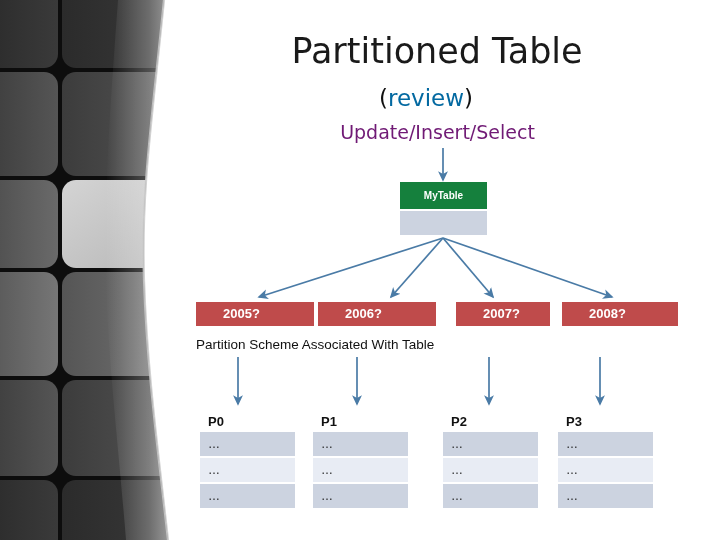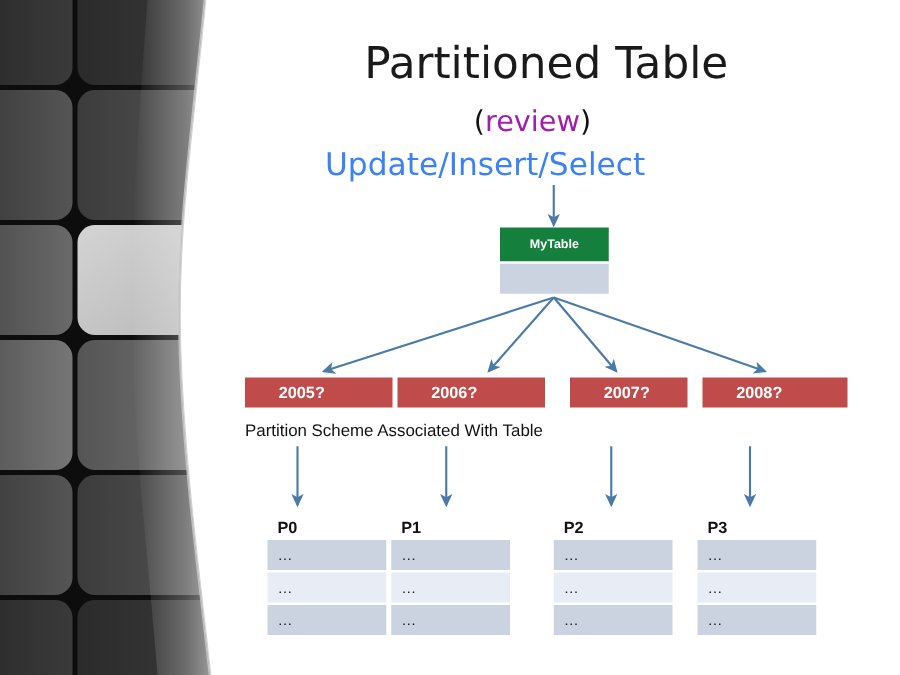--- a/index.html
+++ b/index.html
@@ -21,24 +21,24 @@
   .title{
     position:absolute;left:187px;top:30px;width:500px;text-align:center;
     font-size:35px;line-height:42px;color:#1a1a1a;letter-spacing:0px;
     font-family:"DejaVu Sans","Liberation Sans",sans-serif;font-weight:400;
   }
   .subtitle{
     position:absolute;left:196px;top:84px;width:460px;text-align:center;
     font-size:23px;line-height:28px;color:#111;
     font-family:"DejaVu Sans","Liberation Sans",sans-serif;
   }
-  .subtitle .red{color:#a21caf;}
+  .subtitle .red{color:#0369a1;}
   .uis{
-    position:absolute;left:260px;top:120px;width:355px;text-align:left;
-    font-size:25px;line-height:24px;color:#3b82f6;
+    position:absolute;left:260px;top:120px;width:355px;text-align:center;
+    font-size:19px;line-height:24px;color:#701a75;
     font-family:"DejaVu Sans","Liberation Sans",sans-serif;
   }
 
   
   .mytable{position:absolute;left:400px;top:182px;width:87px;}
   .mytable .hdr{
     height:27px;line-height:27px;background:#15803d;color:#ffffff;
     font-size:10px;font-weight:bold;text-align:center;letter-spacing:0px;
   }
   .mytable .body{height:24px;background:#ccd3e0;margin-top:2px;}
@@ -149,21 +149,21 @@
 
   <div class="redband">
     <div class="redcell" style="left:0px;width:118px;">2005?</div>
     <div class="redcell" style="left:122px;width:118px;">2006?</div>
     <div class="redcell" style="left:260px;width:94px;">2007?</div>
     <div class="redcell" style="left:366px;width:116px;">2008?</div>
   </div>
 
   <div class="pscheme">Partition Scheme Associated With Table</div>
 
-  <div class="ptable" style="left:214px;top:412px;">
+  <div class="ptable" style="left:200px;top:412px;">
     <div class="plabel">P0</div>
     <div class="prow dark">…</div>
     <div class="prow light">…</div>
     <div class="prow dark">…</div>
   </div>
 
   <div class="ptable" style="left:313px;top:412px;">
     <div class="plabel">P1</div>
     <div class="prow dark">…</div>
     <div class="prow light">…</div>

